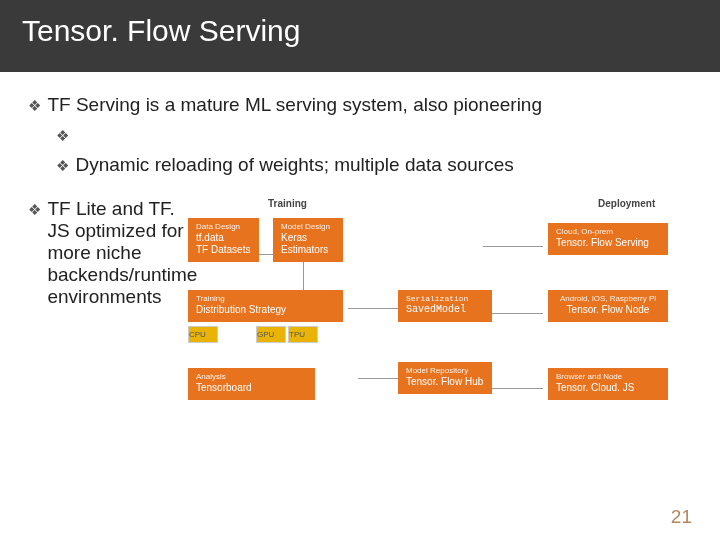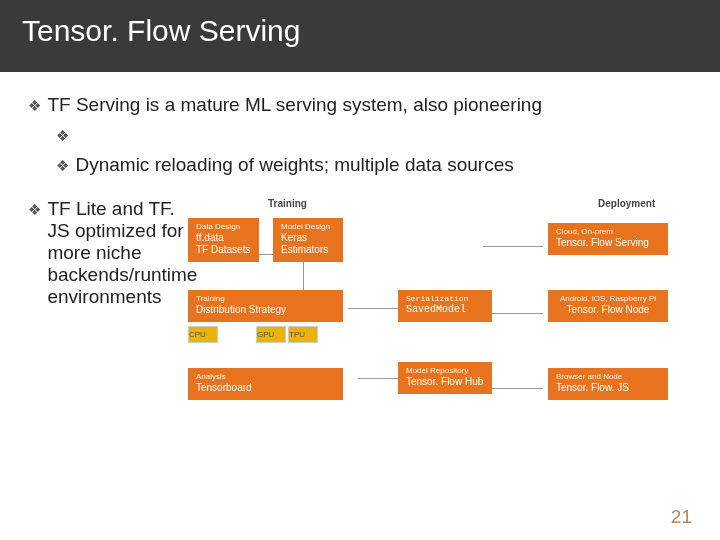--- a/index.html
+++ b/index.html
@@ -145,21 +145,21 @@
       </div>
 
       <div class="box" style="left:0; top:92px; width:155px;">
         <div class="small">Training</div>
         <div class="big">Distribution Strategy</div>
       </div>
       <div class="chip" style="left:0; top:128px;">CPU</div>
       <div class="chip" style="left:40px; top:128px;margin-left:28px;">GPU</div>
       <div class="chip" style="left:80px; top:128px;margin-left:20px;">TPU</div>
 
-      <div class="box" style="left:0; top:170px; width:155px;">
+      <div class="box" style="left:0; top:170px; width:127px;">
         <div class="small">Analysis</div>
         <div class="big">Tensorboard</div>
       </div>
 
       <div class="box" style="left:210px; top:92px; width:94px;font-family:Liberation Mono, monospace;">
         <div class="small">Serialization</div>
         <div class="big">SavedModel</div>
       </div>
       <div class="box" style="left:210px; top:164px; width:94px;">
         <div class="small">Model Repository</div>
@@ -169,20 +169,20 @@
       <div class="box" style="left:360px; top:25px; width:120px;">
         <div class="small">Cloud, On-prem</div>
         <div class="big">Tensor. Flow Serving</div>
       </div>
       <div class="box" style="left:360px; top:92px; width:120px;text-align:center;">
         <div class="small">Android, iOS, Raspberry Pi</div>
         <div class="big">Tensor. Flow Node</div>
       </div>
       <div class="box" style="left:360px; top:170px; width:120px;">
         <div class="small">Browser and Node</div>
-        <div class="big">Tensor. Flow. JS</div>
+        <div class="big">Tensor. Cloud. JS</div>
       </div>
 
     </div>
   </div>
 </div>
 
 <div class="page-num">21</div>
 
 </body></html>

